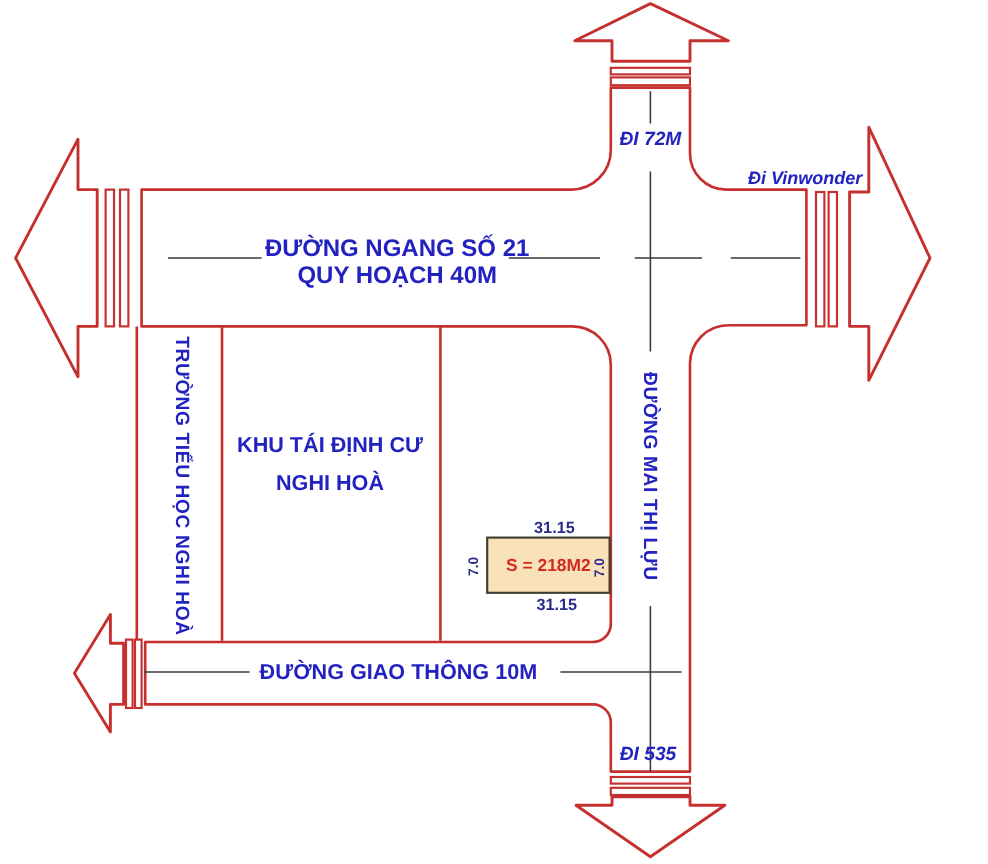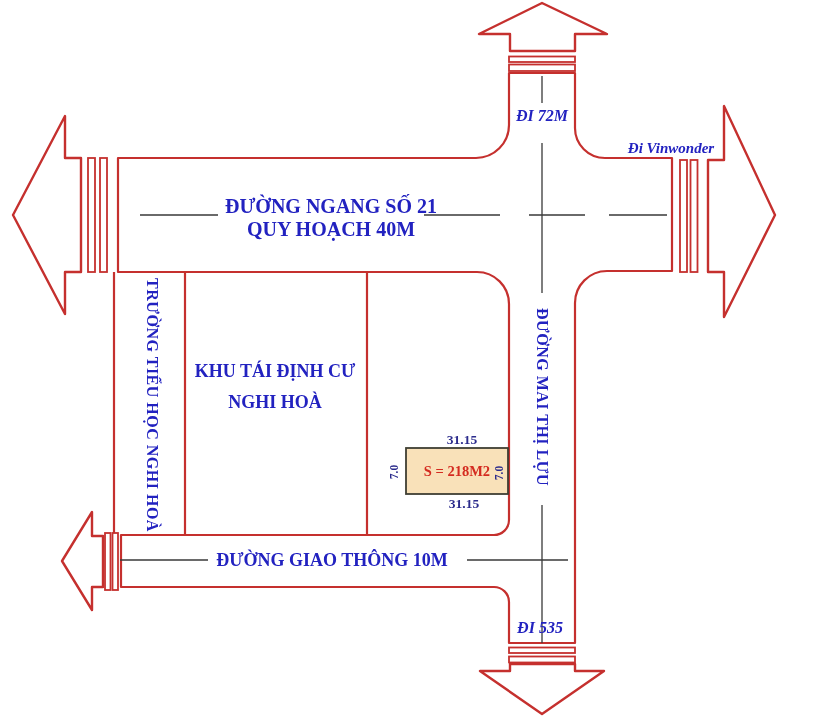--- a/index.html
+++ b/index.html
@@ -1,20 +1,20 @@
 <!DOCTYPE html>
 <html><head>
 <meta charset="utf-8">
 <style>
   html,body{margin:0;padding:0;background:#ffffff;}
   .canvas{
     position:relative;
     width:823px;height:720px;
     background:#ffffff;
-    font-family:Liberation Serif, serif;
+    font-family:Liberation Sans, sans-serif;
     overflow:hidden;
   }
   svg{display:block;}
   .road-line{fill:none;stroke:#C5302E;stroke-width:2.2;stroke-linejoin:round;}
   .arrow{fill:#ffffff;stroke:#C5302E;stroke-width:2.4;stroke-linejoin:round;}
   .bar{fill:#ffffff;stroke:#C5302E;stroke-width:1.8;}
   .center-line{fill:none;stroke:#3A3A3A;stroke-width:1.3;}
   .plot-rect{stroke:#3F3F33;stroke-width:1.8;}
   text{font-weight:bold;text-anchor:middle;}
   .t-blue{fill:#2222C0;}

